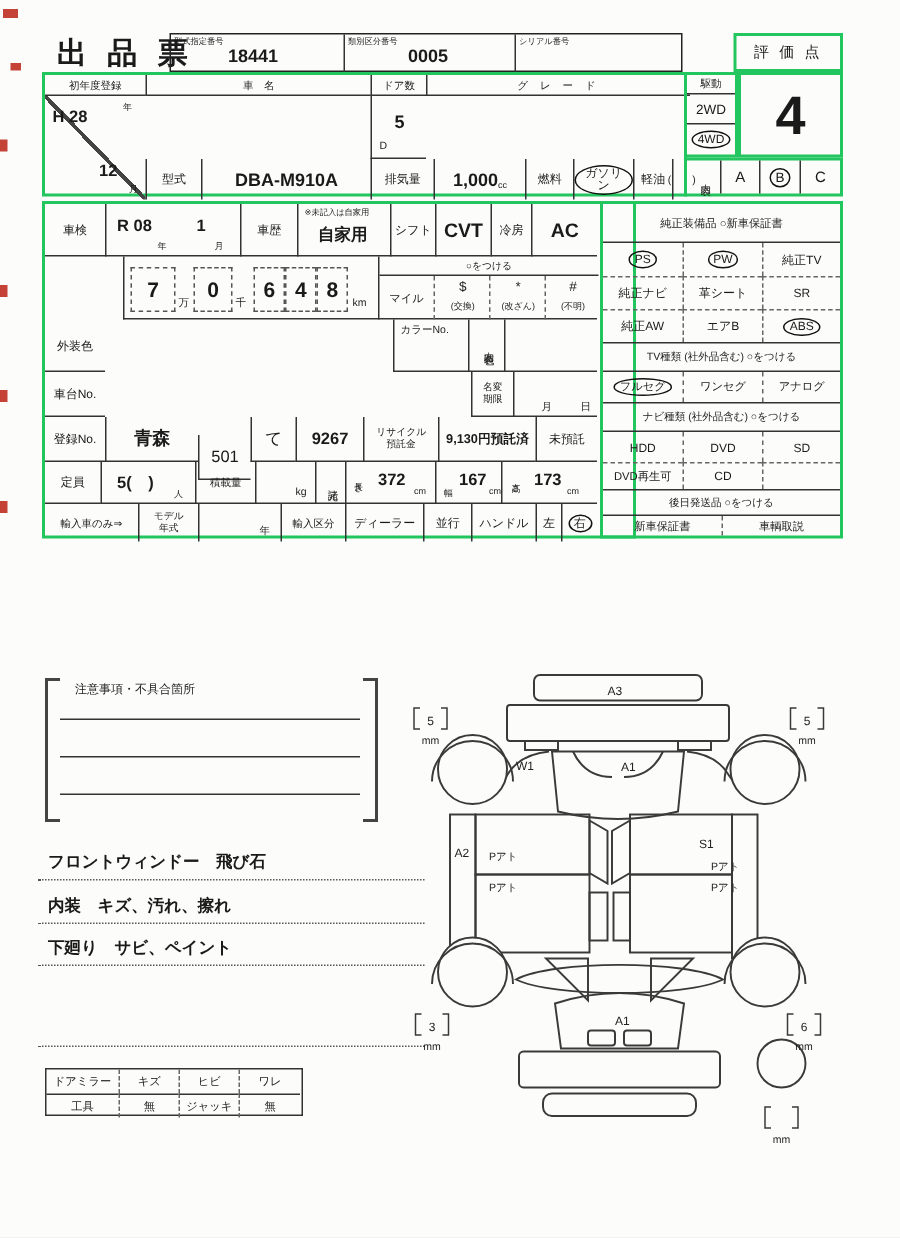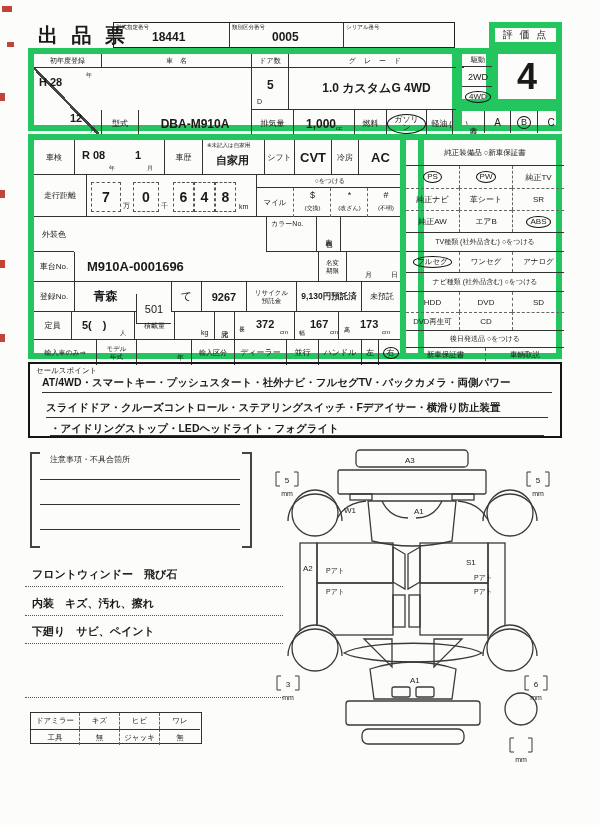--- a/index.html
+++ b/index.html
@@ -1,21 +1,21 @@
 <!DOCTYPE html>
 <html><head>
 <meta charset="utf-8">
 <style>
   html,body{margin:0;padding:0;background:#e9e9e9}
   #page{position:relative;width:600px;height:825px;margin:0 auto;background:#fcfcfa;
         font-family:"Liberation Sans","DejaVu Sans",sans-serif;color:#1a1a1a;overflow:hidden}
   .a{position:absolute;box-sizing:border-box}
   .fx{display:flex;align-items:center;justify-content:center;text-align:center}
   .b25{border:2.5px solid #151515}
-  .b2{border:6px solid #22c55e}
+  .b2{border:2px solid #22c55e}
   .b15{border:1.5px solid #222}
   .bl{border-left:1px solid #333}
   .bb{border-bottom:1px solid #333}
   .bt{border-top:1px solid #333}
   .dbl{border-left:1px dashed #666}
   .dbt{border-top:1px dashed #666}
   .f55{font-size:5.5px}.f6{font-size:6px}.f65{font-size:6.5px}.f7{font-size:7px}.f75{font-size:7.5px}
   .f8{font-size:8px}.f85{font-size:8.5px}.f9{font-size:9px}.f10{font-size:10px}.f105{font-size:10.5px}
   .f11{font-size:11px}.f12{font-size:12px}.f13{font-size:13px}.f20{font-size:20px}.f36{font-size:36px}
   .bold{font-weight:bold}
@@ -73,21 +73,20 @@
       <span class="a f11 bold" style="left:36px;top:44px">12</span>
       <span class="a f6" style="left:56px;top:58px">月</span>
     </div>
     <div class="a bl bb fx f7" style="left:67px;top:0;width:150px;height:14px">車　名</div>
     <div class="a bl bb fx f7" style="left:217px;top:0;width:37px;height:14px">ドア数</div>
     <div class="a bl bb" style="left:217px;top:14px;width:37px;height:42px">
       <span class="a f12 bold" style="left:15px;top:10px">5</span>
       <span class="a f7" style="left:5px;top:30px">D</span>
     </div>
     <div class="a bl bb fx f7" style="left:254px;top:0;width:176px;height:14px;letter-spacing:3px">グ レ ー ド</div>
-    <div class="a bl bb fx f12 bold" style="left:254px;top:14px;width:176px;height:42px">1.0 カスタムG 4WD</div>
 
     <div class="a bl fx f8" style="left:67px;top:56px;width:37px;height:27px">型式</div>
     <div class="a bl fx f12 bold" style="left:104px;top:56px;width:113px;height:27px">DBA-M910A</div>
     <div class="a bl fx f8" style="left:217px;top:56px;width:42px;height:27px">排気量</div>
     <div class="a bl fx" style="left:259px;top:56px;width:61px;height:27px">
       <span class="f12 bold">1,000</span>
       <span class="f6" style="margin-top:9px">cc</span>
     </div>
     <div class="a bl fx f8" style="left:320px;top:56px;width:32px;height:27px">燃料</div>
     <div class="a bl fx f8" style="left:352px;top:56px;width:40px;height:27px">
@@ -128,21 +127,20 @@
     <div class="a bl bb fx f8" style="left:130px;top:0;width:38px;height:35px">車歴</div>
     <div class="a bl bb" style="left:168px;top:0;width:62px;height:35px">
       <span class="a f55 nw" style="left:4px;top:2px">※未記入は自家用</span>
       <span class="a f11 bold" style="left:13px;top:13px">自家用</span>
     </div>
     <div class="a bl bb fx f8" style="left:230px;top:0;width:30px;height:35px">シフト</div>
     <div class="a bl bb fx f13 bold" style="left:260px;top:0;width:37px;height:35px">CVT</div>
     <div class="a bl bb fx f8" style="left:297px;top:0;width:27px;height:35px">冷房</div>
     <div class="a bl bb fx f13 bold" style="left:324px;top:0;width:44px;height:35px">AC</div>
 
-    <div class="a bb fx f8" style="left:0;top:35px;width:52px;height:42px">走行距離</div>
     <div class="a bl bb" style="left:52px;top:35px;width:170px;height:42px">
       <div class="dbox" style="left:4px;top:7px;width:30px;height:30px">7</div>
       <span class="a f7" style="left:36px;top:26px">万</span>
       <span class="dbox" style="left:46px;top:7px;width:26px;height:30px">0</span>
       <span class="a f7" style="left:74px;top:26px">千</span>
       <span class="dbox" style="left:86px;top:7px;width:21px;height:30px">6</span>
       <span class="dbox" style="left:107px;top:7px;width:21px;height:30px">4</span>
       <span class="dbox" style="left:128px;top:7px;width:21px;height:30px">8</span>
       <span class="a f7" style="left:152px;top:28px">km</span>
     </div>
@@ -164,21 +162,20 @@
     </div>
 
     <div class="a bb fx f8" style="left:0;top:77px;width:40px;height:35px">外装色</div>
     <div class="a bl bb" style="left:232px;top:77px;width:50px;height:35px">
       <span class="a f7" style="left:4px;top:2px">カラーNo.</span>
     </div>
     <div class="a bl bb fx f7 vt" style="left:282px;top:77px;width:24px;height:35px">内装色</div>
     <div class="a bl bb" style="left:306px;top:77px;width:62px;height:35px"></div>
 
     <div class="a bb fx f8" style="left:0;top:112px;width:40px;height:30px">車台No.</div>
-    <div class="a bl bb f13 bold" style="left:40px;top:112px;width:244px;height:30px;display:flex;align-items:center;padding-left:12px">M910A-0001696</div>
     <div class="a bl bb fx f65 pre" style="left:284px;top:112px;width:28px;height:30px">名変
 期限</div>
     <div class="a bl bb" style="left:312px;top:112px;width:56px;height:30px">
       <span class="a f7" style="left:18px;top:18px">月</span>
       <span class="a f7" style="left:44px;top:18px">日</span>
     </div>
 
     <div class="a bb fx f8" style="left:0;top:142px;width:40px;height:30px">登録No.</div>
     <div class="a bl bb fx f12 bold" style="left:40px;top:142px;width:62px;height:30px">青森</div>
     <div class="a bl bb fx f11" style="left:102px;top:154px;width:35px;height:30px">501</div>
@@ -259,26 +256,20 @@
     <div class="a dbl fx f8" style="left:53px;top:152px;width:53px;height:20px">DVD</div>
     <div class="a dbl fx f8" style="left:106px;top:152px;width:52px;height:20px">SD</div>
     <div class="a dbt fx f75" style="left:0;top:172px;width:53px;height:18px">DVD再生可</div>
     <div class="a dbl dbt fx f8" style="left:53px;top:172px;width:53px;height:18px">CD</div>
     <div class="a dbl dbt" style="left:106px;top:172px;width:52px;height:18px"></div>
     <div class="a bt bb fx f7" style="left:0;top:190px;width:158px;height:18px">後日発送品 ○をつける</div>
     <div class="a fx f75" style="left:0;top:208px;width:79px;height:13px">新車保証書</div>
     <div class="a dbl fx f75" style="left:79px;top:208px;width:79px;height:13px">車輌取説</div>
   </div>
 
-  <div class="a b25" style="left:28px;top:362px;width:534px;height:76px">
-    <span class="a f75" style="left:6px;top:2px">セールスポイント</span>
-    <div class="a bb f105 bold nw" style="left:12px;top:12px;width:510px;height:17px;border-bottom-width:1.4px">AT/4WD・スマートキー・プッシュスタート・社外ナビ・フルセグTV・バックカメラ・両側パワー</div>
-    <div class="a bb f105 bold nw" style="left:16px;top:37px;width:502px;height:17px;border-bottom-width:1.4px">スライドドア・クルーズコントロール・ステアリングスイッチ・Fデアイサー・横滑り防止装置</div>
-    <div class="a bb f105 bold nw" style="left:20px;top:58px;width:494px;height:14px;border-bottom-width:1.4px">・アイドリングストップ・LEDヘッドライト・フォグライト</div>
-  </div>
 
   <div class="a" style="left:30px;top:452px;width:10px;height:96px;border-left:2px solid #444;border-top:2px solid #444;border-bottom:2px solid #444"></div>
   <div class="a" style="left:242px;top:452px;width:10px;height:96px;border-right:2px solid #444;border-top:2px solid #444;border-bottom:2px solid #444"></div>
   <span class="a f8" style="left:50px;top:454px">注意事項・不具合箇所</span>
   <div class="solline" style="left:40px;top:479px;width:200px"></div>
   <div class="solline" style="left:40px;top:504px;width:200px"></div>
   <div class="solline" style="left:40px;top:529px;width:200px"></div>
 
   <div class="a f11 bold nw" style="left:32px;top:567px">フロントウィンドー　飛び石</div>
   <div class="dotline" style="left:25px;top:586px;width:258px"></div>

